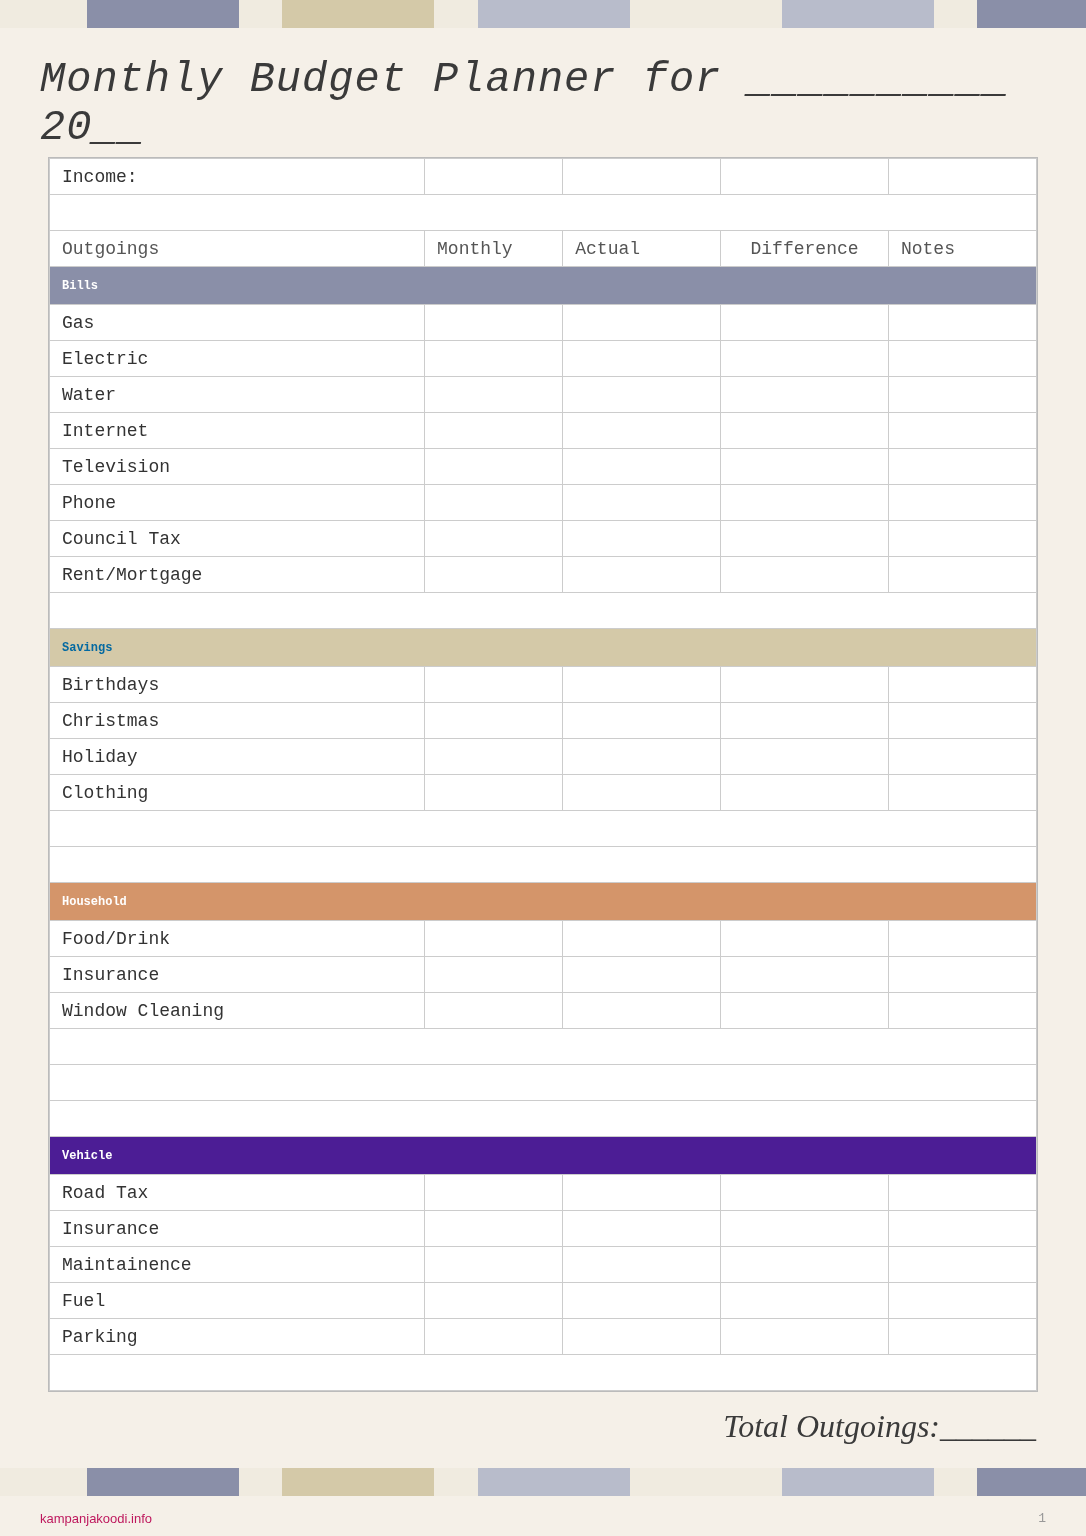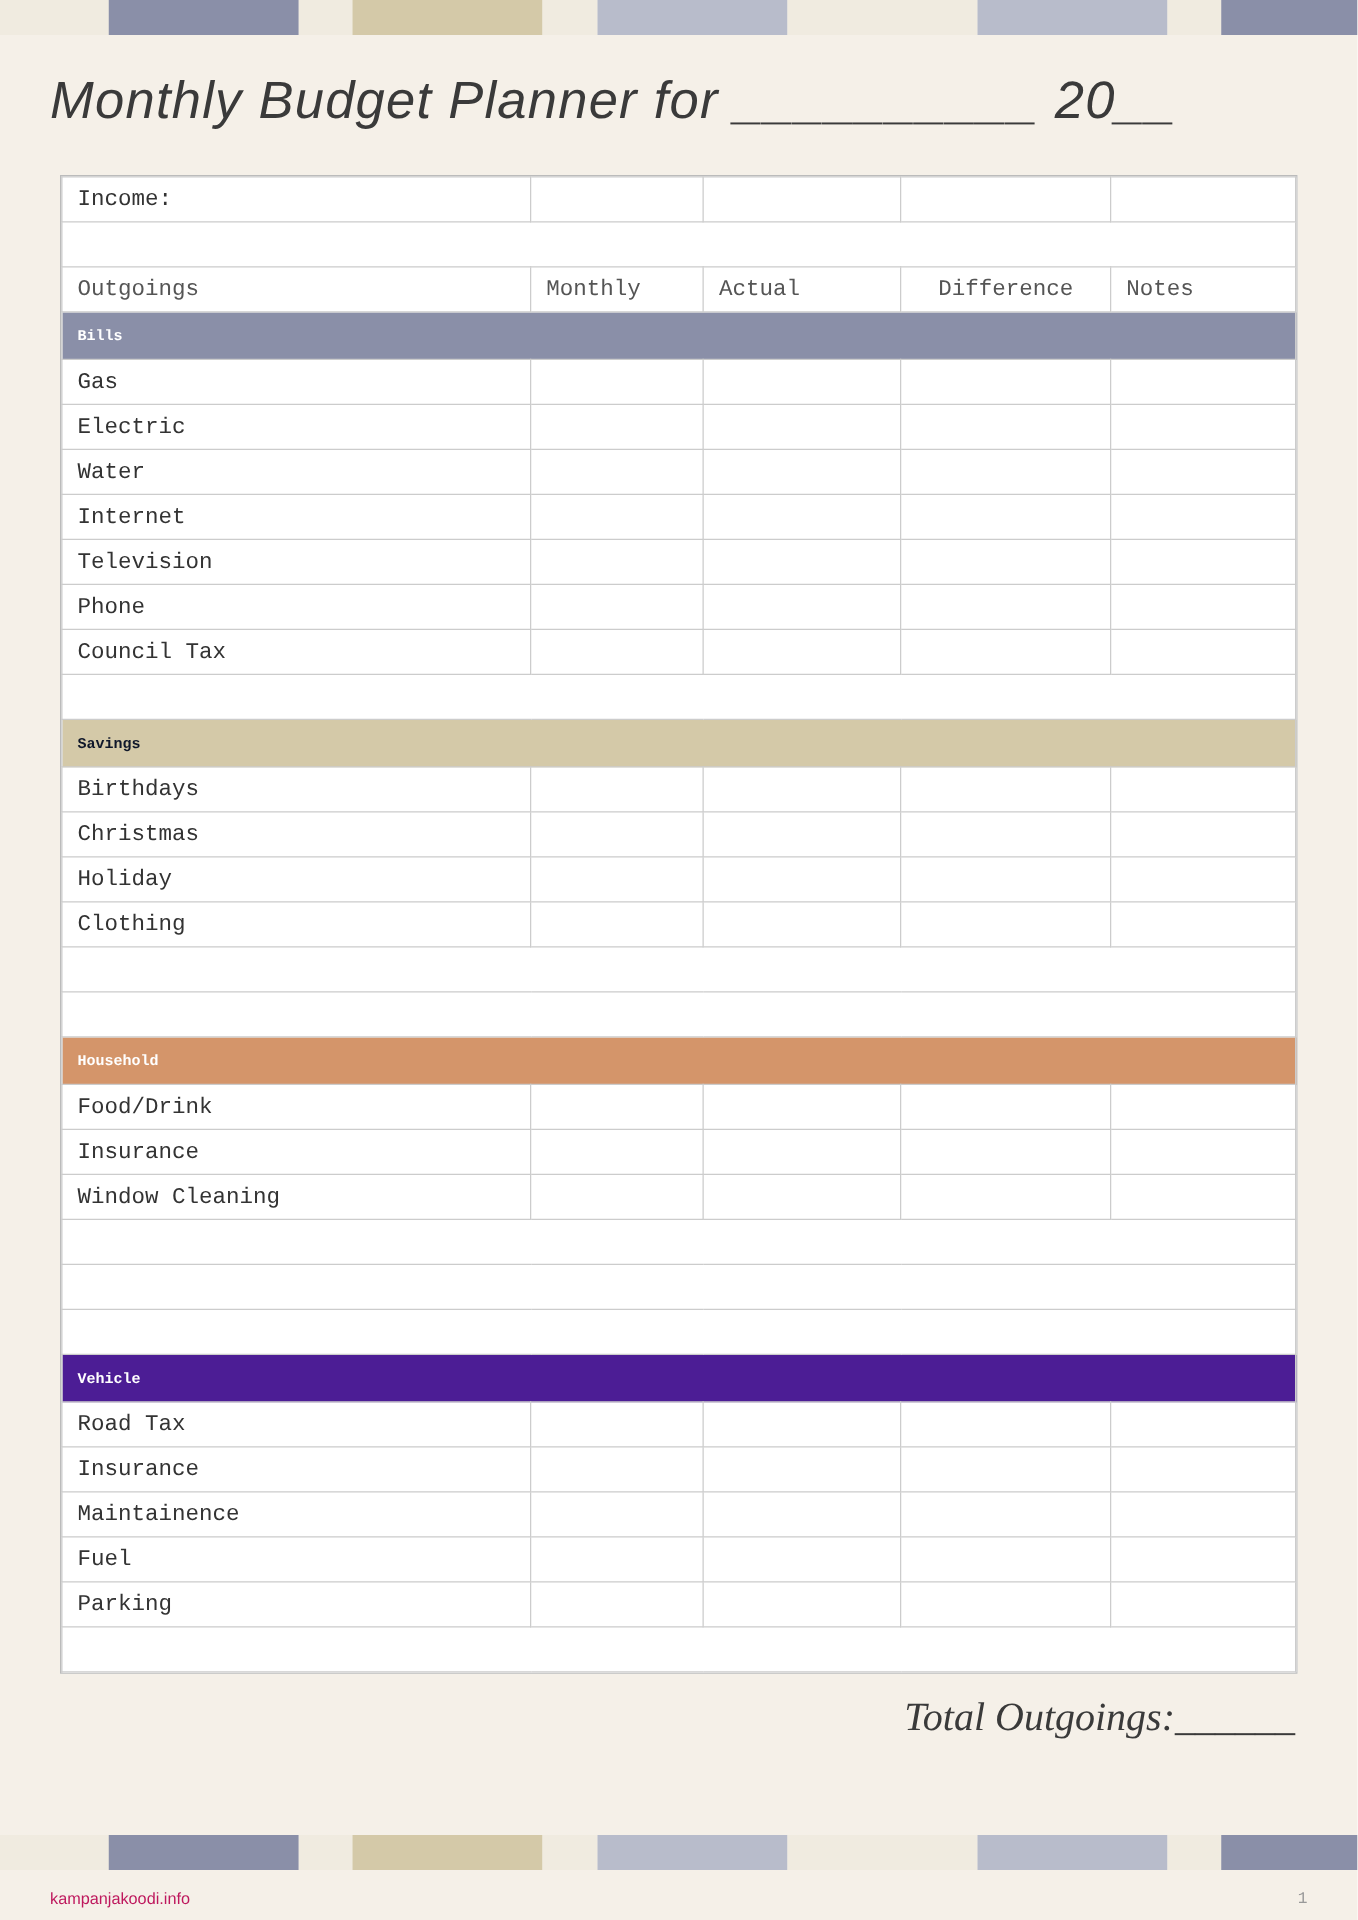--- a/index.html
+++ b/index.html
@@ -18,24 +18,24 @@
       width: 100%;
       height: 28px;
       gap: 0;
     }
 
     .top-bar-segment {
       height: 100%;
     }
 
     .page-title {
-      font-family: Liberation Sans, sans-serif;
+      font-family: Liberation Mono, monospace;
       font-size: 42px;
       color: #3a3a3a;
-      padding: 28px 40px 36px 40px;
+      padding: 28px 40px 5px 40px;
       font-style: italic;
       font-weight: normal;
       letter-spacing: 1px;
     }
 
     .table-container {
       margin: 0 48px;
       border: 1.5px solid #bbb;
       background: #fff;
     }
@@ -68,21 +68,21 @@
 
     .category-header td {
       font-weight: bold;
       font-size: 12px;
       color: #fff;
       padding: 7px 12px;
       height: 38px;
     }
 
     .bills-header td { background: #8a8fa8; }
-    .savings-header td { background: #d4c9a8; color: #0f172a; }
+    .savings-header td { background: #d4c9a8; color: #0369a1; }
     .household-header td { background: #d4956a; color: #fff; }
     .vehicle-header td { background: #4c1d95; }
 
     .data-row td {
       background: #fff;
     }
 
     .empty-row td {
       background: #fff;
       height: 36px;
@@ -218,20 +218,27 @@
       <td></td>
       <td></td>
     </tr>
     <tr class="data-row">
       <td>Council Tax</td>
       <td></td>
       <td></td>
       <td></td>
       <td></td>
     </tr>
+    <tr class="data-row">
+      <td>Rent/Mortgage</td>
+      <td></td>
+      <td></td>
+      <td></td>
+      <td></td>
+    </tr>
 
     <tr class="empty-row">
       <td colspan="5"></td>
     </tr>
 
     <tr class="category-header savings-header">
       <td colspan="5">Savings</td>
     </tr>
     <tr class="data-row">
       <td>Birthdays</td>

